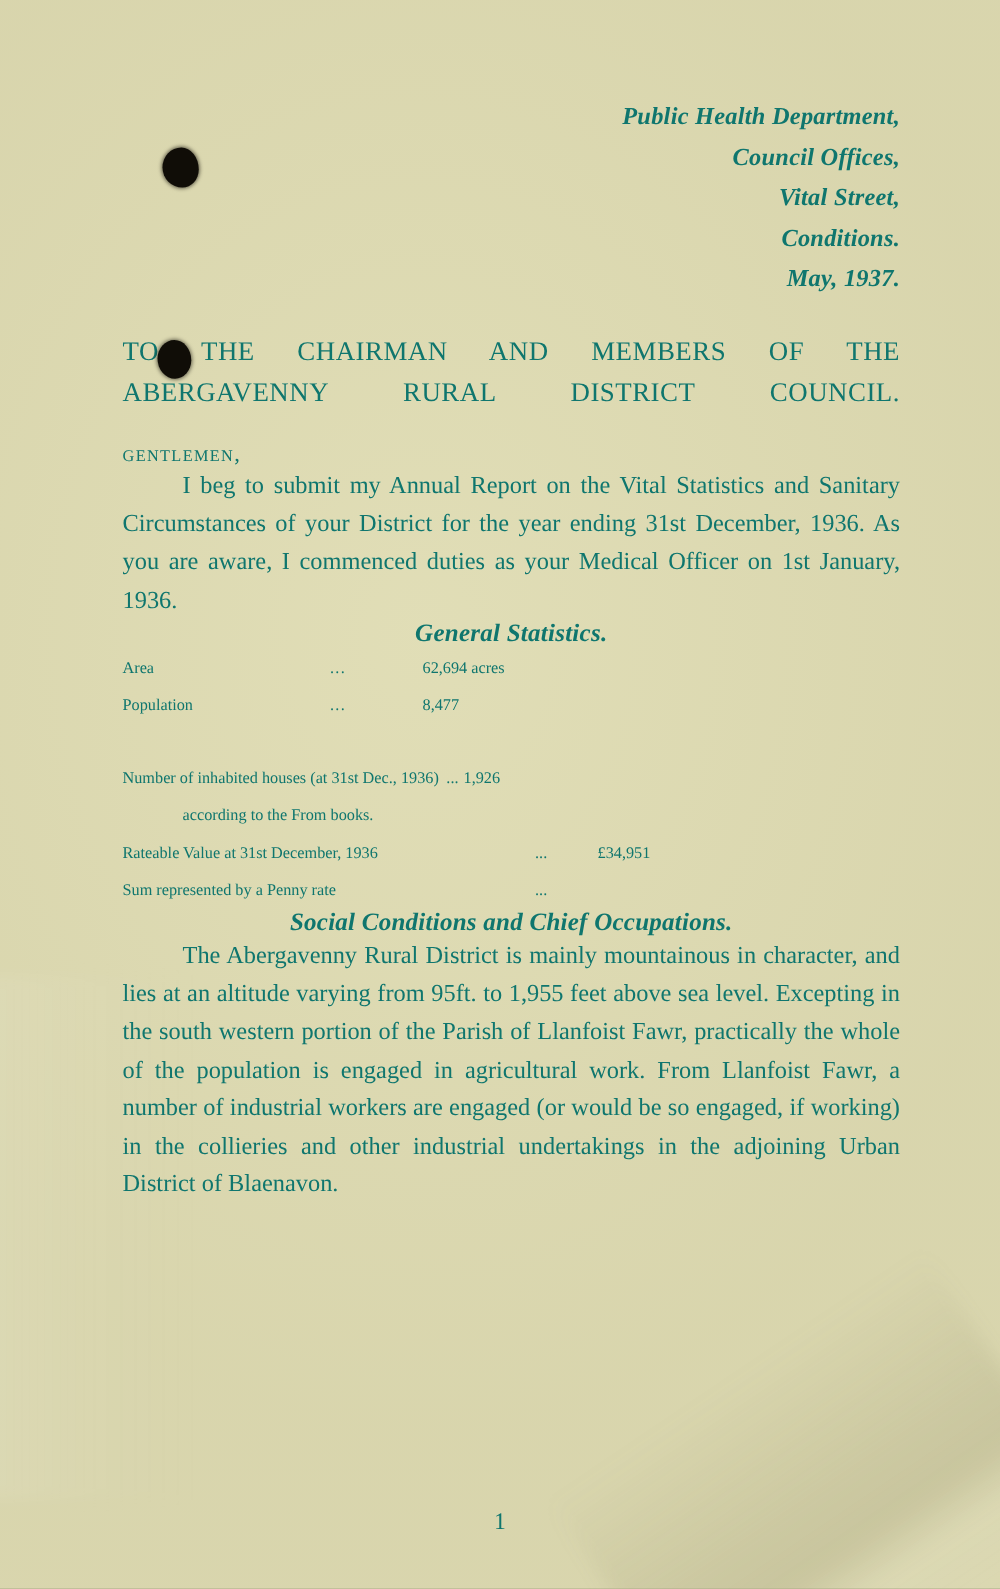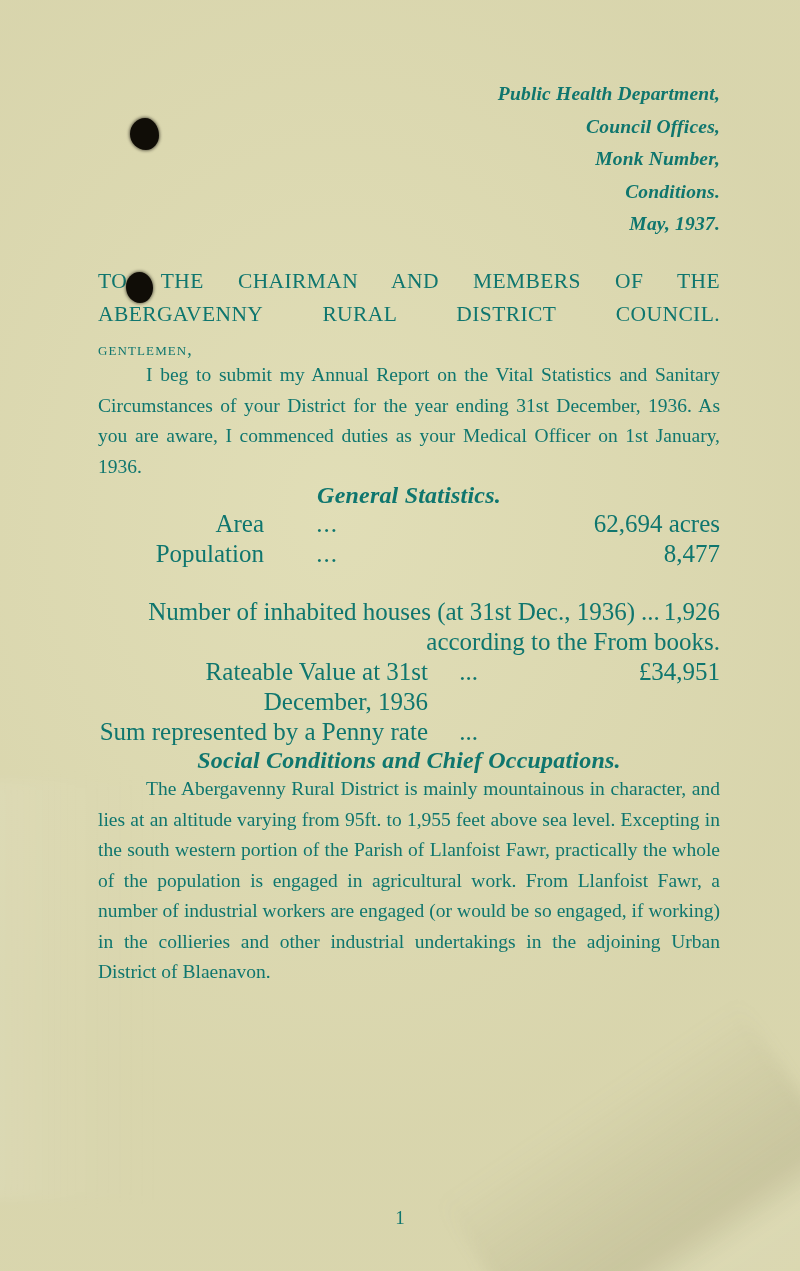--- a/index.html
+++ b/index.html
@@ -113,21 +113,21 @@
     margin-top: 30px;
     font-size: 21.5px;
     line-height: 33px;
     text-align: justify;
     text-align-last: justify;
     letter-spacing: 0.4px;
   }
   .addressee .l2 { text-align-last: justify; }
 
   .gentlemen {
-    margin-top: 8px;
+    margin-top: 22px;
     font-size: 18px;
     letter-spacing: 1.1px;
     font-variant: small-caps;
     text-transform: lowercase;
   }
   .gentlemen::first-letter { font-size: 1em; }
 
   
   p.body {
     margin: 0;
@@ -136,31 +136,31 @@
     text-align: justify;
     text-indent: 48px;
     hyphens: none;
   }
   .para-intro { margin-top: 22px; }
   .para-social { margin-top: 16px; }
 
   
   h2.sect {
     margin: 0;
-    font-size: 24px;
+    font-size: 20px;
     font-style: italic;
     font-weight: bold;
     text-align: center;
     letter-spacing: 0.2px;
   }
   .sect-general { margin-top: 32px; margin-bottom: 22px; }
   .sect-social { margin-top: 30px; margin-bottom: 6px; }
 
   
-  .stats { font-size: 25px; line-height: 30px; text-align: right; }
+  .stats { font-size: 13px; line-height: 30px; }
   .stat-row { display: flex; align-items: baseline; }
   .stat-label { width: 166px; flex: 0 0 auto; }
   .stat-dots { width: 74px; flex: 0 0 auto; letter-spacing: 1px; }
   .stat-value { flex: 1 1 auto; }
 
   .stat-wide { white-space: nowrap; }
   .stat-wide .lbl-w { display: inline-block; margin-top: 28px; }
   .stat-wide .dots-w { display: inline-block; padding: 0 4px 0 6px; }
   .stat-cont { padding-left: 48px; }
 
@@ -190,21 +190,21 @@
   <div class="crease2"></div>
 
   <div class="blot blot-1"></div>
   <div class="blot blot-2"></div>
 
   <div class="content">
 
     <div class="address">
       <div class="line">Public Health Department,</div>
       <div class="line">Council Offices,</div>
-      <div class="line">Monk Number,</div>
+      <div class="line">Vital Street,</div>
       <div class="line">Conditions.</div>
       <div class="line">May, 1937.</div>
     </div>
 
     <div class="addressee">
       <div class="l1">TO THE CHAIRMAN AND MEMBERS OF THE</div>
       <div class="l2">ABERGAVENNY RURAL DISTRICT COUNCIL.</div>
     </div>
 
     <div class="gentlemen">Gentlemen,</div>

